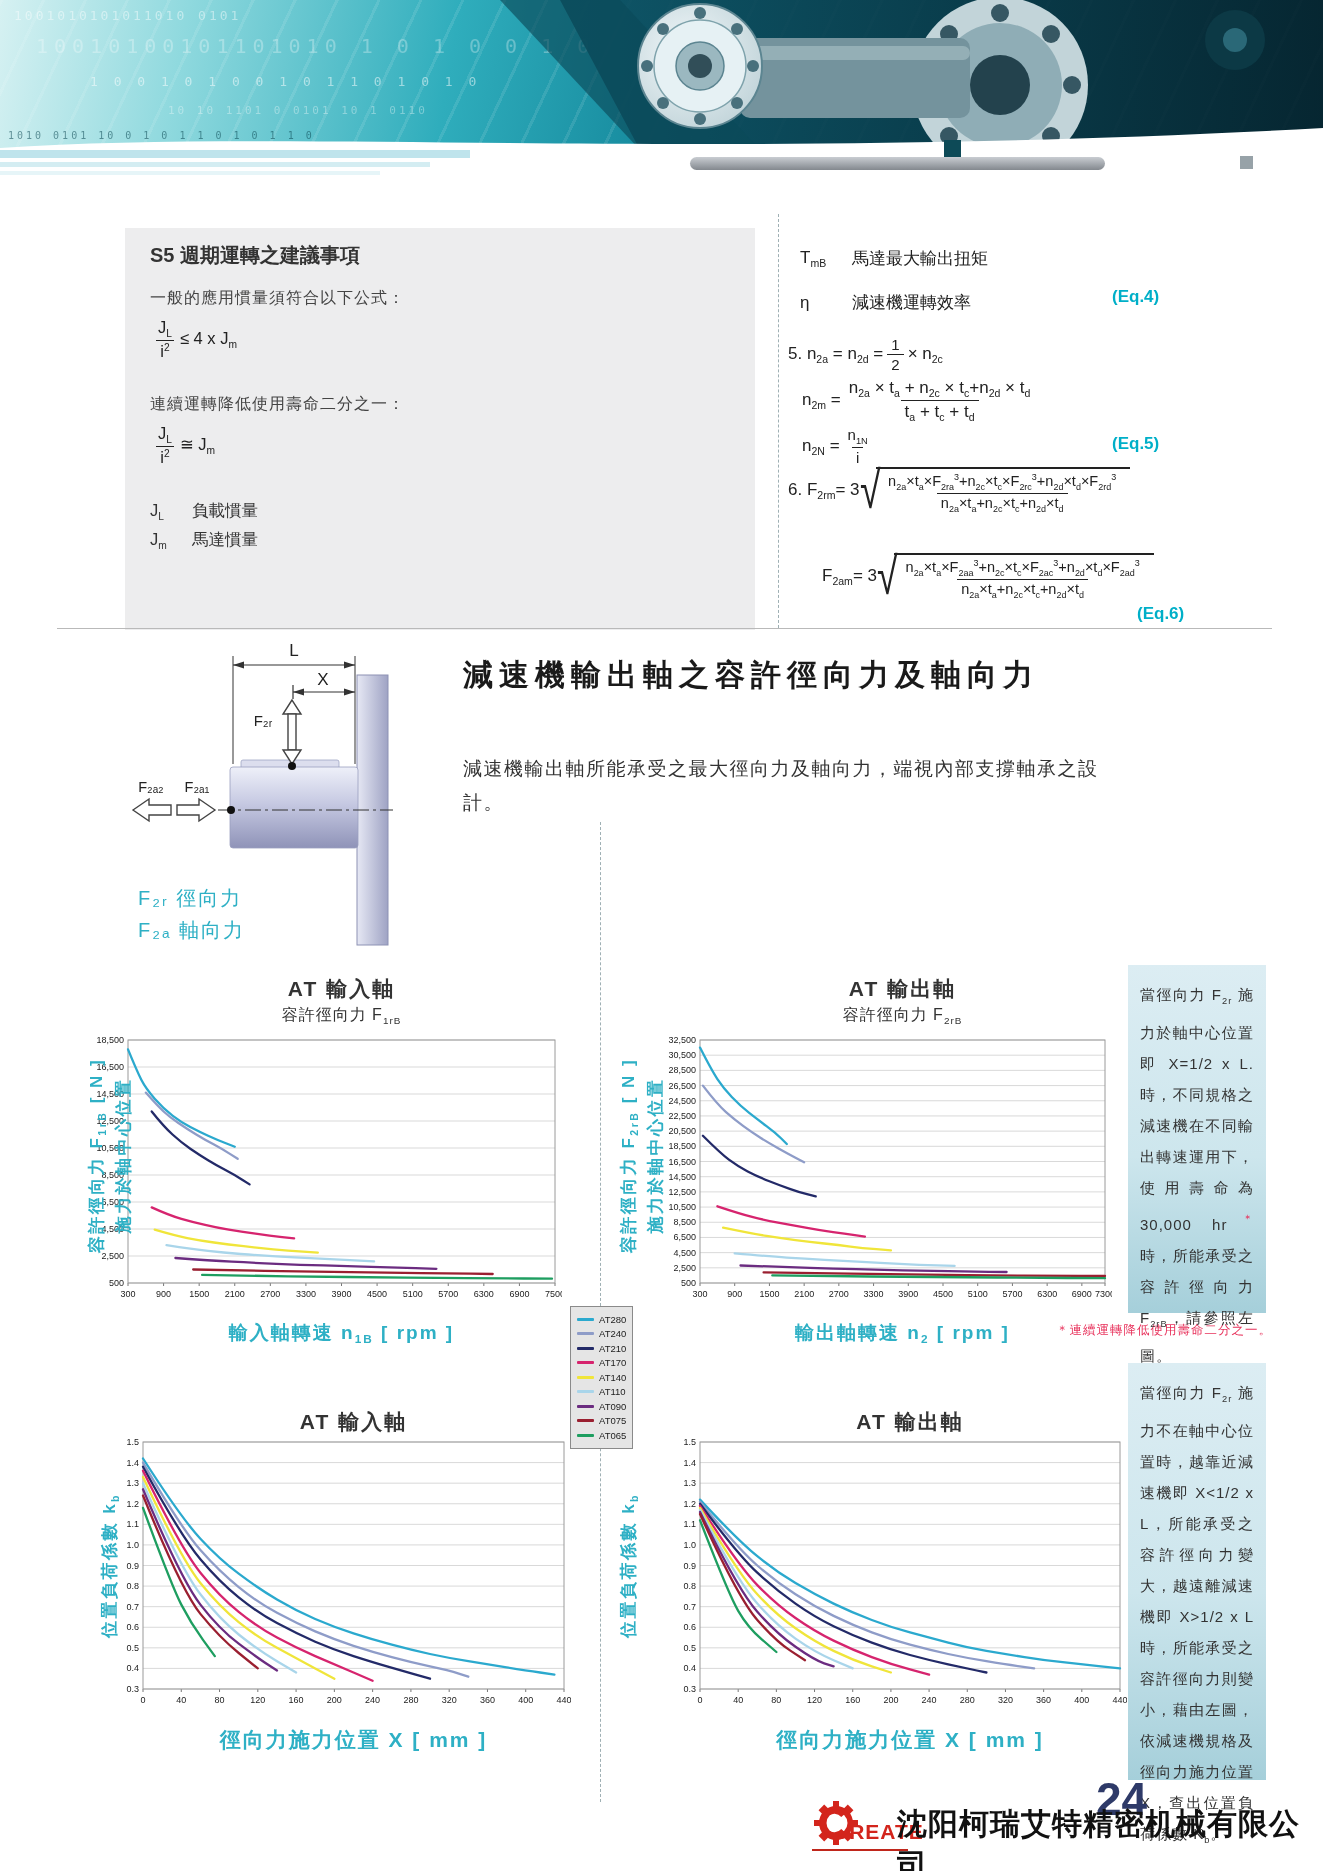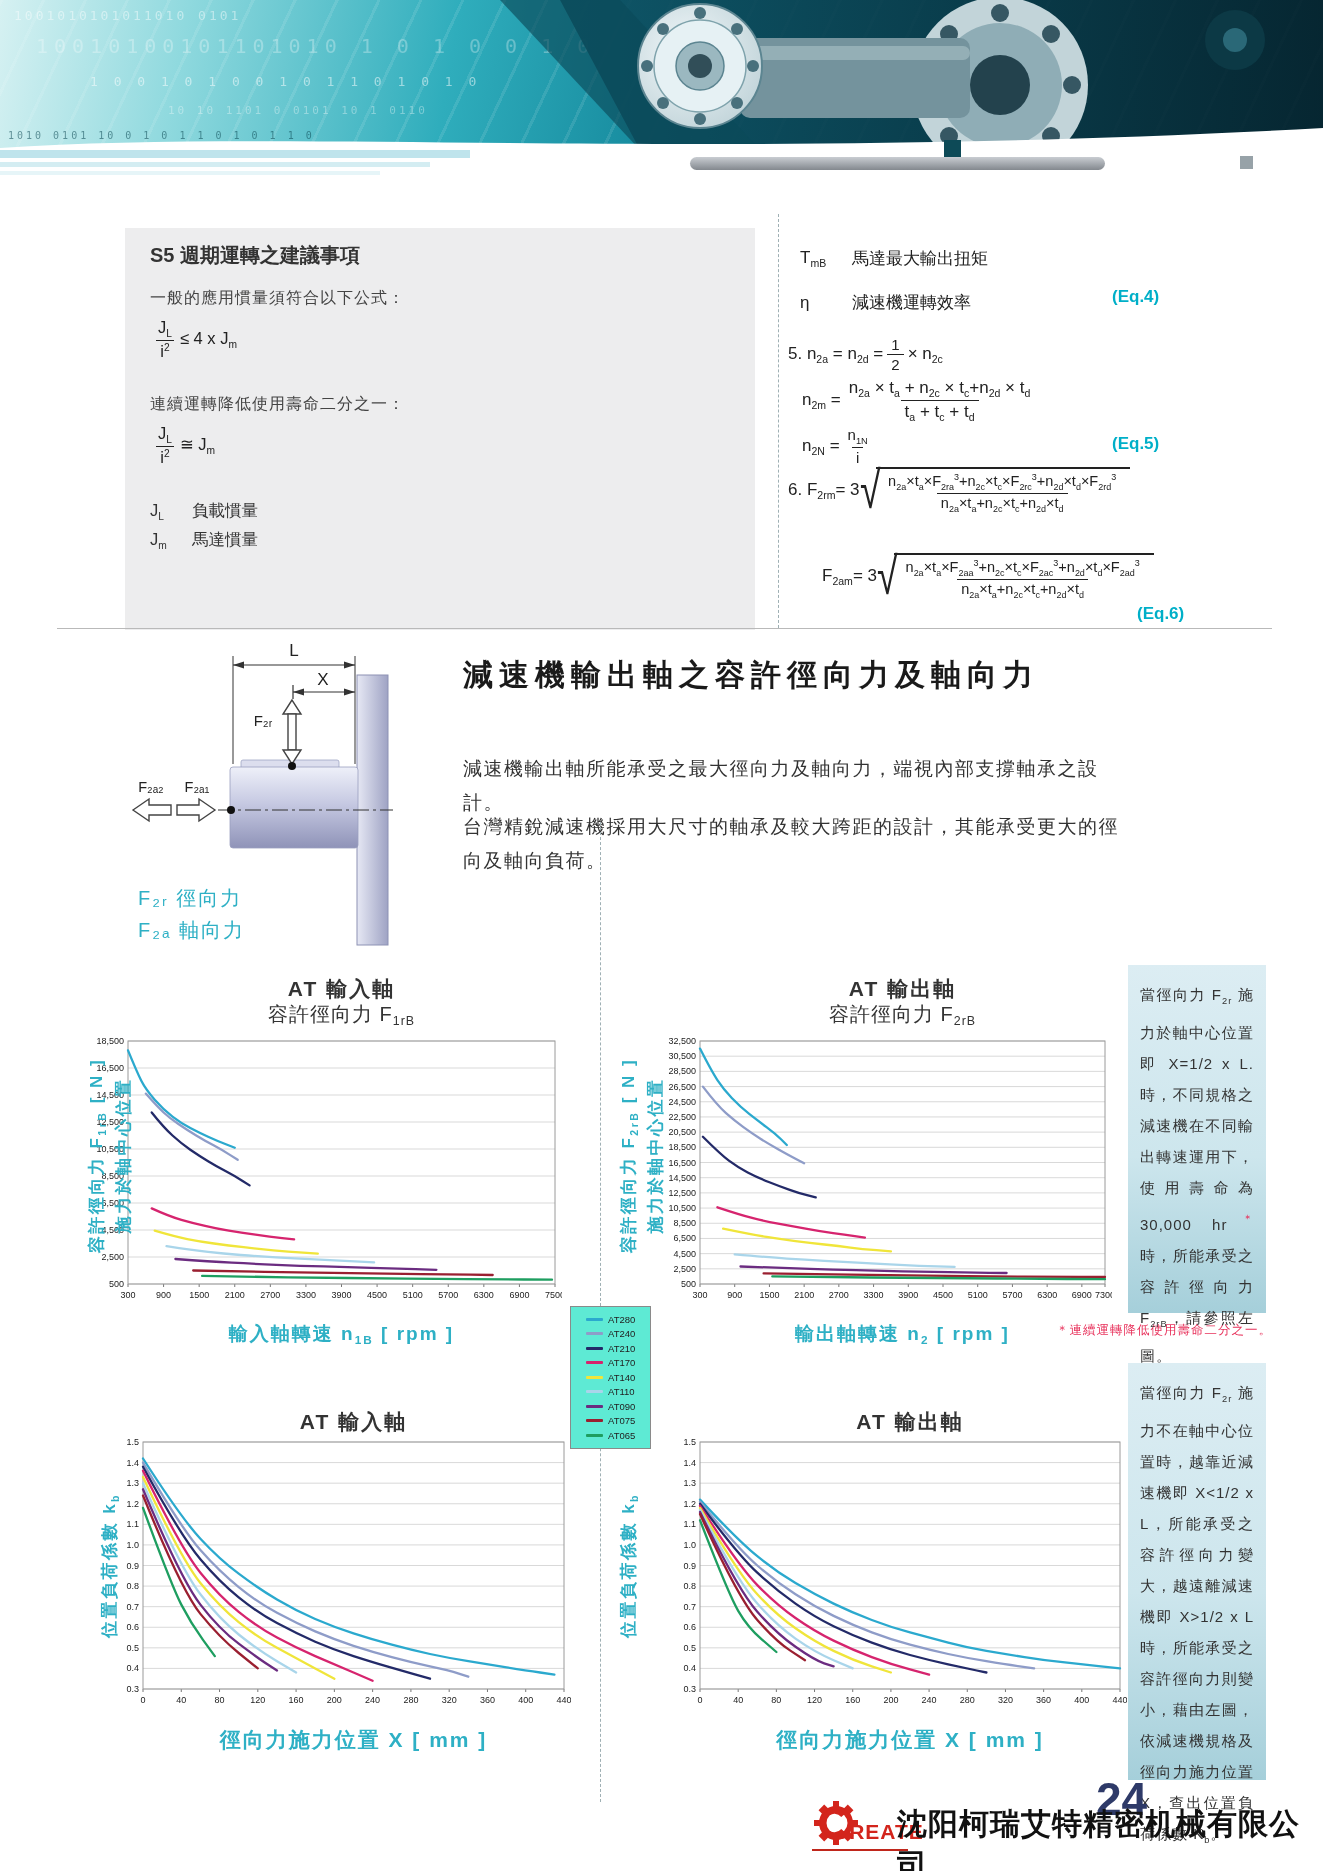--- a/index.html
+++ b/index.html
@@ -35,28 +35,28 @@
   .rad-body{border-top:2px solid #222;padding:3px 6px 0 4px;font-size:14.5px;}
   .rad-body .frac{font-size:14.5px;}
   .hrule{position:absolute;left:57px;top:628px;width:1215px;height:1px;background:#b9b9b9;}
   
   .sec-title{position:absolute;left:463px;top:655px;font-size:30px;font-weight:bold;color:#1a1a1a;letter-spacing:6px;}
   .sec-para{position:absolute;left:463px;width:665px;font-size:19px;color:#333;letter-spacing:1.5px;line-height:34px;}
   .diag-cap{position:absolute;left:138px;font-size:20px;color:#2eb0c5;letter-spacing:2px;}
   
   .chart{position:absolute;}
   .chart-title{font-size:21px;font-weight:bold;color:#333;text-align:center;line-height:27px;letter-spacing:2px;}
-  .chart-sub{font-size:20px;color:#333;text-align:center;line-height:25px;letter-spacing:1px;}
+  .chart-sub{font-size:16px;color:#333;text-align:center;line-height:25px;letter-spacing:1px;}
   .plot{display:block;margin-top:2px;}
   .xlab{font-size:19px;font-weight:bold;color:#2eb0c5;text-align:center;letter-spacing:2px;margin-top:14px;}
   .xlab2{font-size:21px;}
   .vlab{position:absolute;transform-origin:0 0;transform:rotate(-90deg);}
   .vlab div{line-height:22px;text-align:center;font-size:17px;font-weight:bold;color:#2eb0c5;letter-spacing:2.5px;white-space:nowrap;}
   
-  .legend-box{position:absolute;left:570px;top:1306px;background:#5eead4;border:1px solid #8a8a8a;padding:5px 15px;}
+  .legend-box{position:absolute;left:570px;top:1306px;background:#e5e5e5;border:1px solid #8a8a8a;padding:5px 6px;}
   .legend-row{display:flex;align-items:center;height:14.5px;}
   .legend-swatch{width:17px;height:2.6px;margin-right:5px;border-radius:1px;}
   .legend-label{font-size:9.5px;color:#222;}
   
   .sidebox{position:absolute;left:1128px;width:138px;padding:14px 12px;box-sizing:border-box;
            background:linear-gradient(180deg,#dcedf3 0%,#cde6ed 55%,#a5cfda 100%);
            font-size:15px;line-height:31px;color:#333;text-align:justify;letter-spacing:1px;}
   .footnote{position:absolute;left:1056px;top:1322px;font-size:12.5px;color:#e8315b;letter-spacing:1px;}
   
   .brand-text{position:absolute;left:833px;top:1820px;font-size:21px;font-weight:bold;color:#d3251c;letter-spacing:1px;}
@@ -274,21 +274,20 @@
     <polygon points="18,170 34,159 34,165 56,165 56,175 34,175 34,181" fill="#fff" stroke="#444" stroke-width="1.4"></polygon>
     <polygon points="100,170 84,159 84,165 62,165 62,175 84,175 84,181" fill="#fff" stroke="#444" stroke-width="1.4"></polygon>
     <text x="36" y="152" text-anchor="middle" font-size="14.5" fill="#222">F₂ₐ₂</text>
     <text x="82" y="152" text-anchor="middle" font-size="14.5" fill="#222">F₂ₐ₁</text>
   </svg>
   <div class="diag-cap" style="top:885px;">F₂ᵣ 徑向力</div>
   <div class="diag-cap" style="top:917px;">F₂ₐ 軸向力</div>
 
   <div class="sec-title">減速機輸出軸之容許徑向力及軸向力</div>
   <div class="sec-para" style="top:752px;">減速機輸出軸所能承受之最大徑向力及軸向力，端視內部支撐軸承之設計。</div>
-  <div class="sec-para" style="top:810px;">台灣精銳減速機採用大尺寸的軸承及較大跨距的設計，其能承受更大的徑向及軸向負荷。</div>
 
   <div class="vdash" style="left:600px;top:822px;height:980px;"></div>
 
   <div class="chart" style="left:86px;top:975px;width:476px;">
     <div class="chart-title" style="margin-left:42px;width:427px;">AT 輸入軸</div>
     <div class="chart-sub" style="margin-left:42px;width:427px;">容許徑向力 F<sub>1rB</sub></div>
     <svg class="plot" width="476" height="271">
         <rect x="42" y="5" width="427" height="243" fill="#ffffff"></rect>
         <line x1="42" y1="5" x2="469" y2="5" stroke="#cfcfcf" stroke-width="0.8"></line>
         <text x="38" y="8" text-anchor="end" font-size="9" fill="#222">18,500</text>

